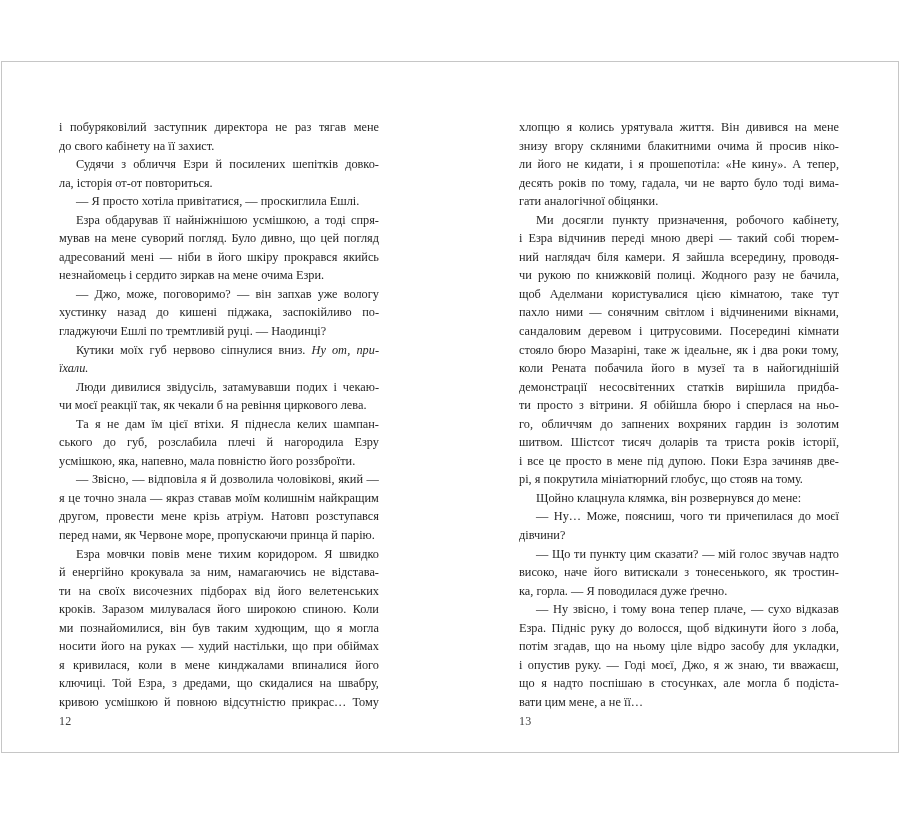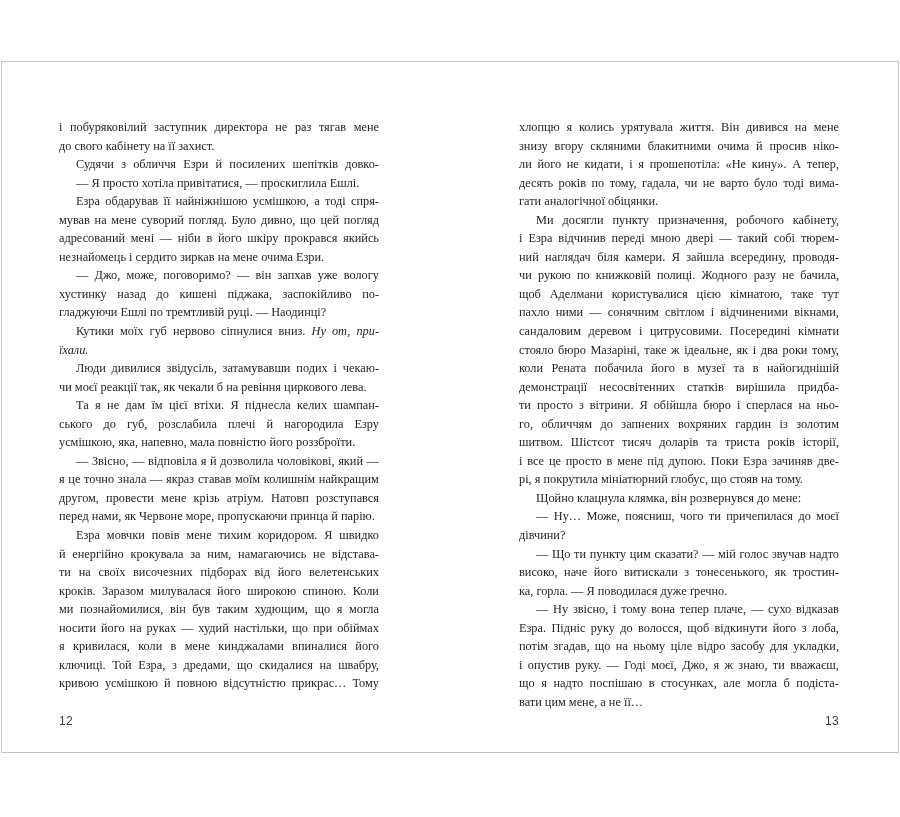--- a/index.html
+++ b/index.html
@@ -21,24 +21,24 @@
     height:18.56px;overflow:visible;
     font-size:12.3px;color:#262626;
   }
   .bline span{line-height:18.56px;white-space:nowrap;}
   .bline.noflex{display:block;white-space:nowrap;}
   .bline.ind{padding-left:17px;width:303px;}
   .bline.noflex.ind{width:auto;}
   .it{font-style:italic;}
   .pagenum{
     position:absolute;top:596px;width:320px;
-    font-family:Liberation Sans, sans-serif;
+    font-family:Liberation Serif, serif;
     font-size:12px;color:#3d3d3d;letter-spacing:0.3px;
   }
-  .pagenum.num-right{text-align:right;}
+  .pagenum.num-right{text-align:left;}
   .pagenum.num-left{text-align:left;}
 </style>
 </head>
 <body>
 
 <div class="spread">
   <div class="page page-left">
     <div class="lines">
         <div class="bline">
           <span>і</span>
@@ -54,20 +54,21 @@
         <div class="bline ind">
           <span>Судячи</span>
           <span>з</span>
           <span>обличчя</span>
           <span>Езри</span>
           <span>й</span>
           <span>посилених</span>
           <span>шепітків</span>
           <span>довко-</span>
         </div>
+        <div class="bline end noflex"><span>ла,</span> <span>історія</span> <span>от-от</span> <span>повториться.</span></div>
         <div class="bline ind end noflex"><span>—</span> <span>Я</span> <span>просто</span> <span>хотіла</span> <span>привітатися,</span> <span>—</span> <span>проскиглила</span> <span>Ешлі.</span></div>
         <div class="bline ind">
           <span>Езра</span>
           <span>обдарував</span>
           <span>її</span>
           <span>найніжнішою</span>
           <span>усмішкою,</span>
           <span>а</span>
           <span>тоді</span>
           <span>спря-</span>

